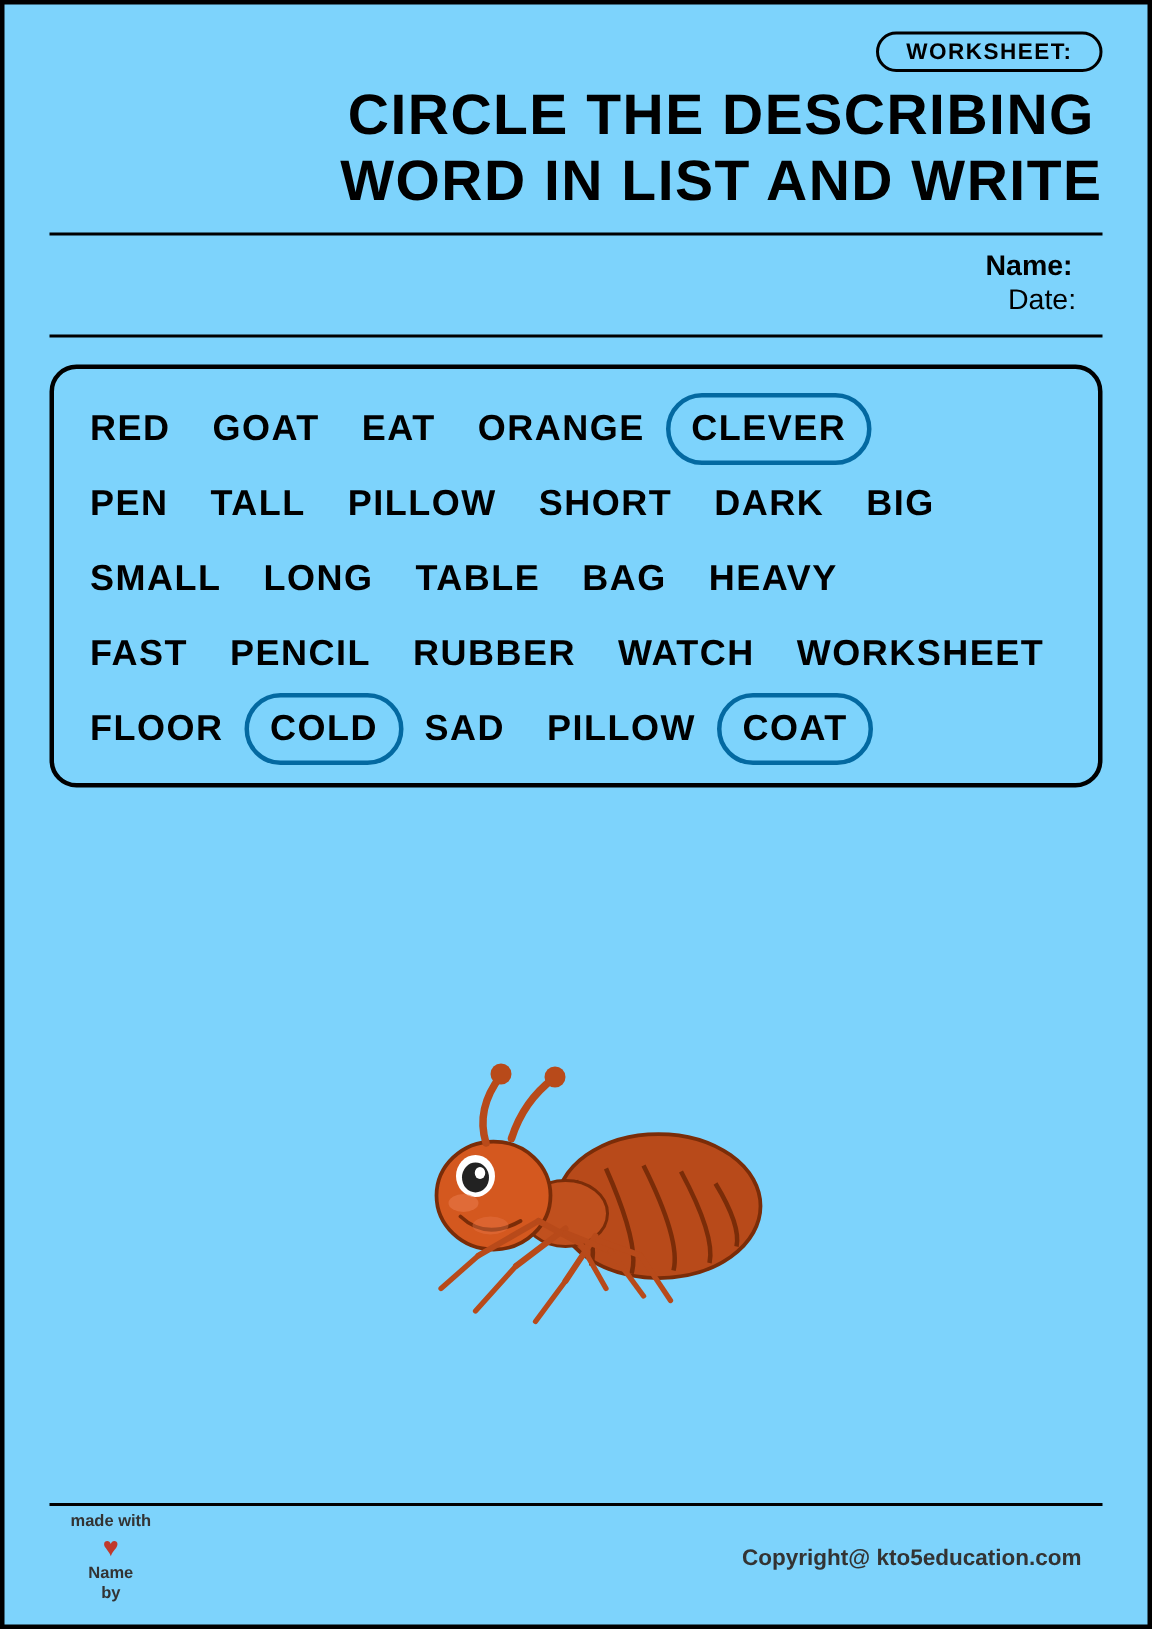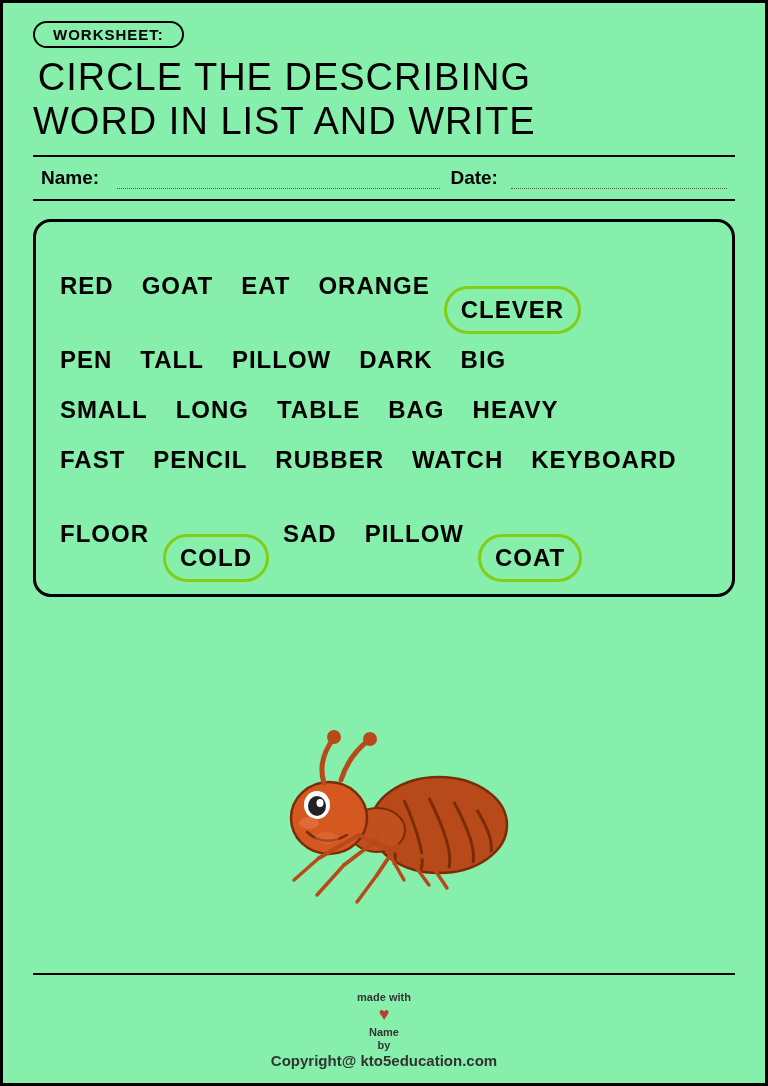--- a/index.html
+++ b/index.html
@@ -8,65 +8,65 @@
       min-height: 1086px;
       background: #fff;
       font-family: Arial, sans-serif;
       display: flex;
       flex-direction: column;
       align-items: center;
     }
     .page {
       width: 768px;
       min-height: 1086px;
-      background: #86efac;
-      display: flex;
-      flex-direction: column;
-      align-items: flex-start;
+      background: #7dd3fc;
+      display: flex;
+      flex-direction: column;
+      align-items: flex-end;
       padding: 18px 30px 10px 30px;
       border: 3px solid #000;
     }
     .worksheet-label {
       border: 2px solid #000;
       border-radius: 20px;
       padding: 3px 18px;
       font-size: 15px;
       font-weight: bold;
       letter-spacing: 1px;
       margin-bottom: 8px;
     }
     .main-title {
       font-size: 38px;
-      font-weight: 400;
+      font-weight: 700;
       text-align: center;
       line-height: 1.15;
       letter-spacing: 1px;
       margin-bottom: 12px;
     }
     .name-date-row {
       width: 100%;
       display: flex;
-      flex-direction: row;
+      flex-direction: column;
       align-items: flex-end;
       border-top: 2.5px solid #000;
       border-bottom: 2.5px solid #000;
       padding: 10px 8px 10px 8px;
       font-size: 19px;
       font-weight: bold;
       gap: 0;
       margin-bottom: 18px;
     }
     .name-label { min-width: 70px; font-weight: bold; }
     .name-dots {
       flex: 1.5;
       border-bottom: 1.5px dotted #555;
       margin: 0 10px 0 6px;
       height: 18px;
     }
-    .date-label { min-width: 55px; font-weight: bold; }
+    .date-label { min-width: 55px; font-weight: normal; }
     .date-dots {
       flex: 1;
       border-bottom: 1.5px dotted #555;
       margin-left: 6px;
       height: 18px;
     }
     .word-box {
       width: 100%;
       border: 3px solid #000;
       border-radius: 18px;
@@ -84,46 +84,45 @@
     }
     .word {
       font-size: 24px;
       font-weight: 900;
       letter-spacing: 1px;
       padding: 10px 14px;
       cursor: default;
       white-space: nowrap;
     }
     .word.circled {
-      border: 3px solid #84cc16;
+      border: 3px solid #0369a1;
       border-radius: 30px;
       padding: 7px 14px;
-      margin-top: 48px;
     }
     .ant-section {
       width: 100%;
       display: flex;
       justify-content: center;
       align-items: center;
       flex: 1;
       min-height: 240px;
       padding: 10px 0 0 0;
     }
     .ant-svg {
       width: 310px;
       height: 230px;
     }
     .footer {
       width: 100%;
       border-top: 2.5px solid #000;
       display: flex;
-      flex-direction: column;
+      flex-direction: row;
       align-items: center;
       justify-content: space-between;
-      padding: 16px 14px 4px 14px;
+      padding: 4px 14px 4px 14px;
       margin-top: auto;
     }
     .made-with {
       display: flex;
       flex-direction: row;
       align-items: center;
       gap: 2px;
       font-size: 12px;
       font-weight: bold;
       color: #333;
@@ -165,36 +164,37 @@
         <span class="word">RED</span>
         <span class="word">GOAT</span>
         <span class="word">EAT</span>
         <span class="word">ORANGE</span>
         <span class="word circled">CLEVER</span>
       </div>
       <div class="word-row">
         <span class="word">PEN</span>
         <span class="word">TALL</span>
         <span class="word">PILLOW</span>
+        <span class="word">SHORT</span>
         <span class="word">DARK</span>
         <span class="word">BIG</span>
       </div>
       <div class="word-row">
         <span class="word">SMALL</span>
         <span class="word">LONG</span>
         <span class="word">TABLE</span>
         <span class="word">BAG</span>
         <span class="word">HEAVY</span>
       </div>
       <div class="word-row">
         <span class="word">FAST</span>
         <span class="word">PENCIL</span>
         <span class="word">RUBBER</span>
         <span class="word">WATCH</span>
-        <span class="word">KEYBOARD</span>
+        <span class="word">WORKSHEET</span>
       </div>
       <div class="word-row">
         <span class="word">FLOOR</span>
         <span class="word circled">COLD</span>
         <span class="word">SAD</span>
         <span class="word">PILLOW</span>
         <span class="word circled">COAT</span>
       </div>
     </div>
 

